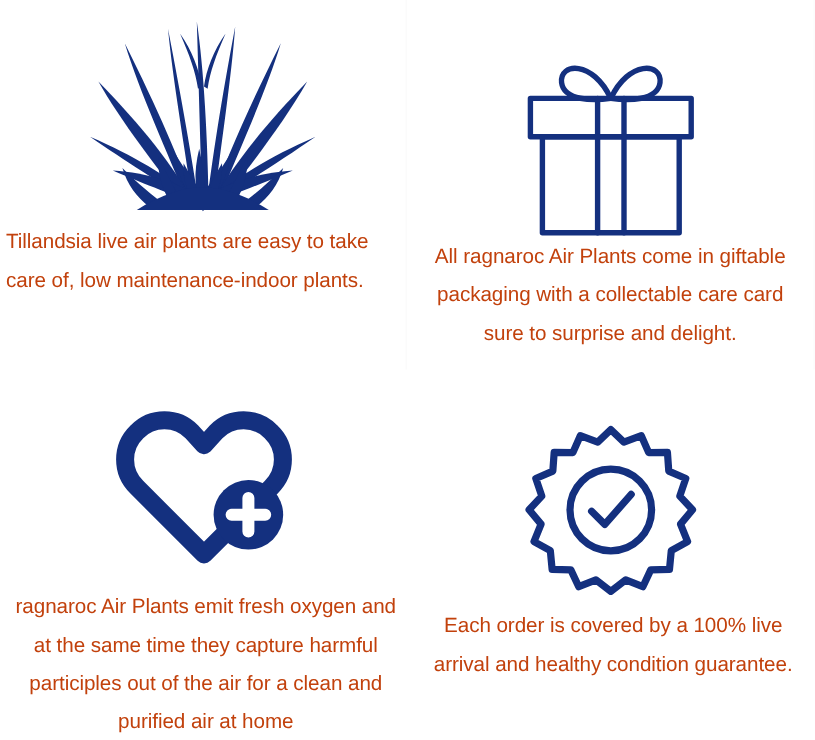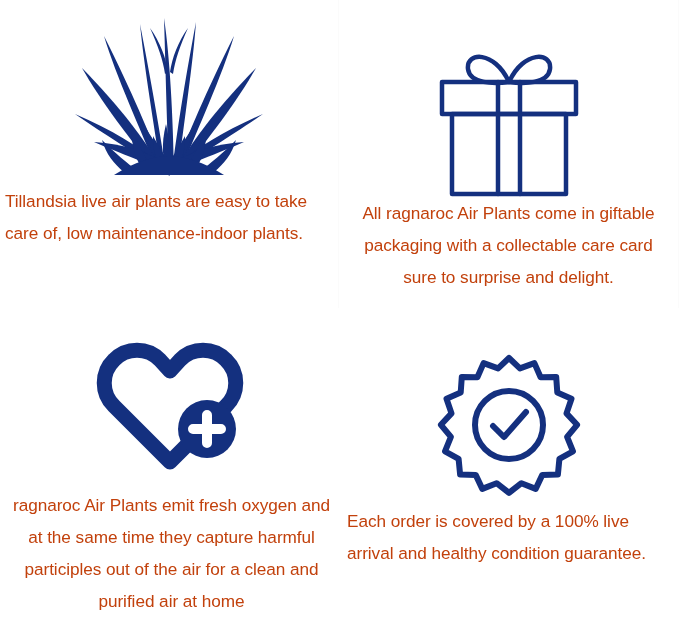--- a/index.html
+++ b/index.html
@@ -61,21 +61,21 @@
     text-align: center;
     width: 100%;
     padding: 0 2px 0 6px;
   }
   .cap-bl {
     text-align: center;
     width: 100%;
     padding: 0 18px;
   }
   .cap-br {
-    text-align: left;
+    text-align: center;
     width: 100%;
     padding: 0 4px 0 8px;
   }
 </style>
 </head>
 <body>
 
 <div class="feature-grid">
 
   <div class="feature-cell cell-tl">

